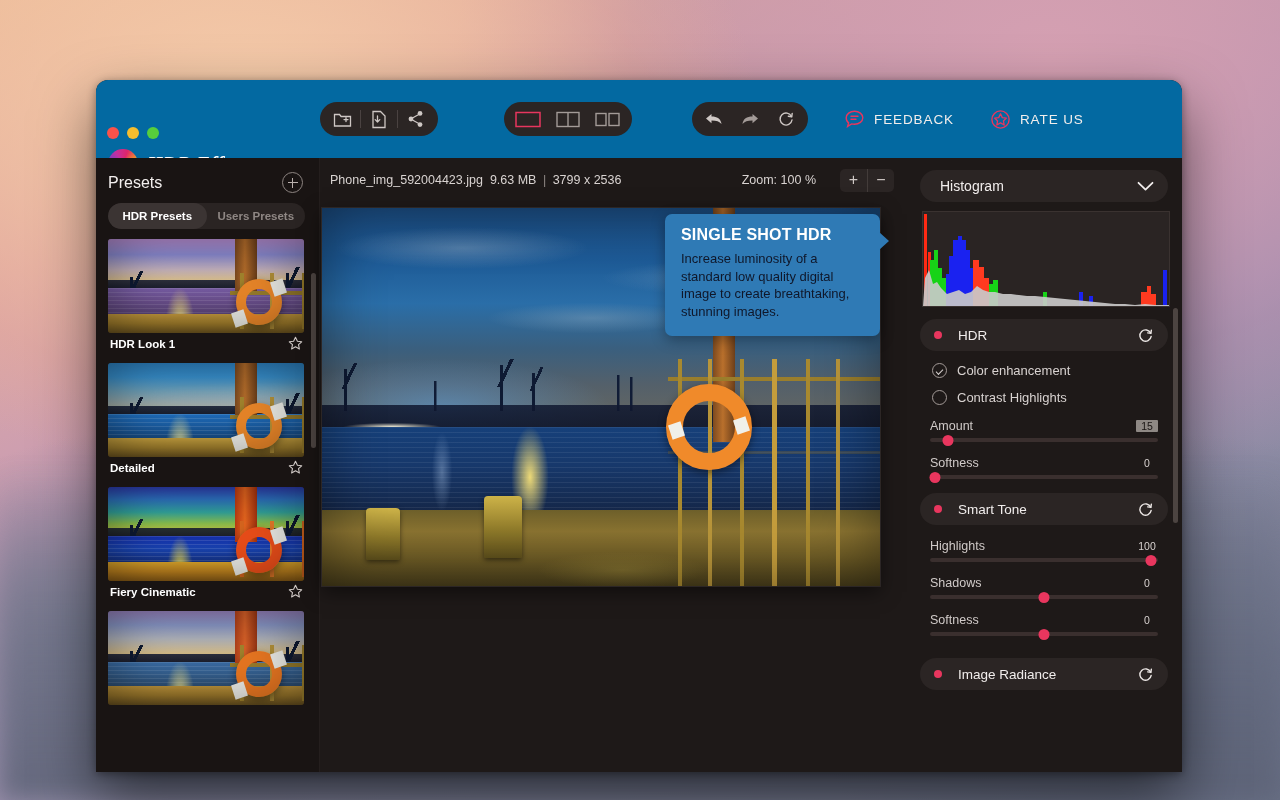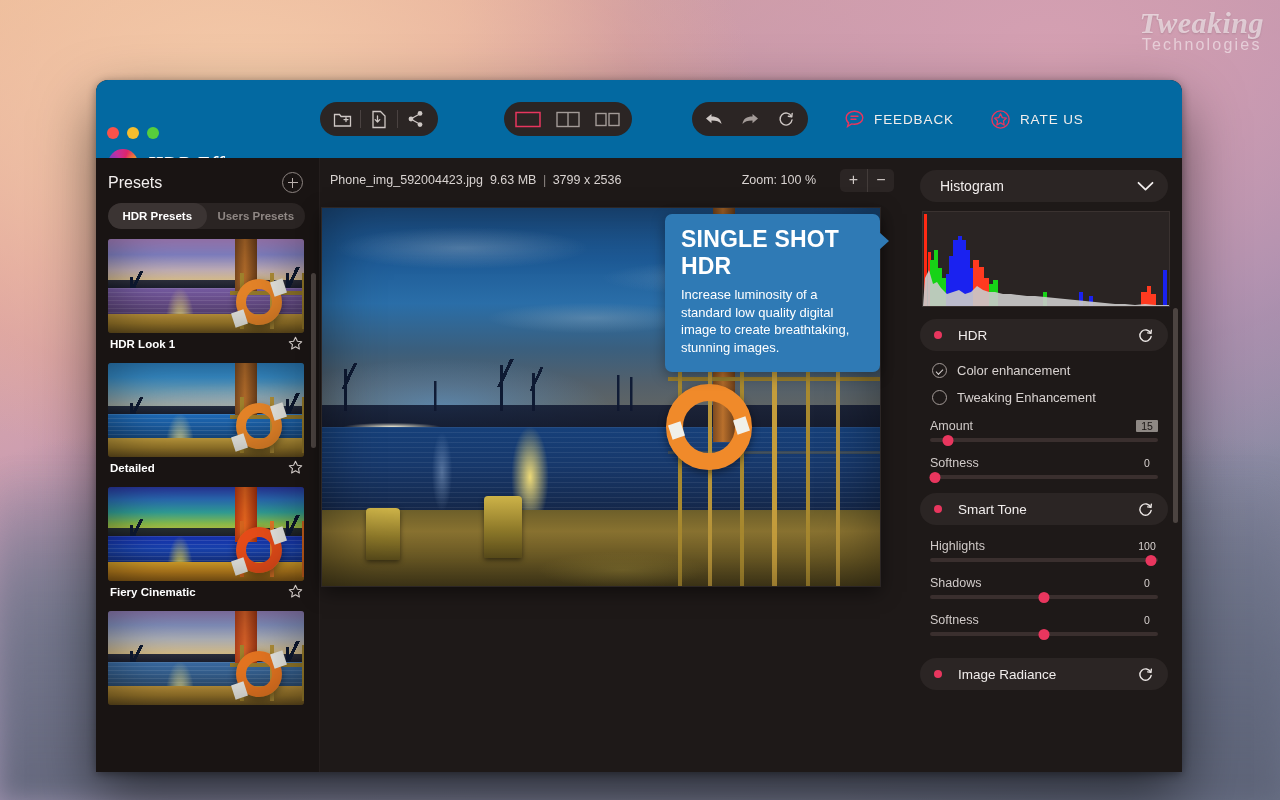--- a/index.html
+++ b/index.html
@@ -270,22 +270,22 @@
   #tooltip{
     position:absolute; left:345px; top:12px; width:215px; padding:12px 14px 16px 16px;
     background:#2f7ab5; color:#fff; border-radius:7px;
     box-shadow:0 4px 14px rgba(0,0,0,.35);
   }
   #tooltip::after{
     content:""; position:absolute; right:-9px; top:18px;
     border-top:9px solid transparent; border-bottom:9px solid transparent;
     border-left:10px solid #2f7ab5;
   }
-  #tt-title{ font-size:23px; font-weight:bold; letter-spacing:.2px; margin-bottom:6px; }
-  #tt-body{ font-size:13px; line-height:17.5px; color:#ffffff; }
+  #tt-title{ font-size:16px; font-weight:bold; letter-spacing:.2px; margin-bottom:6px; }
+  #tt-body{ font-size:13px; line-height:17.5px; color:#0f172a; }
 
   
   #right{
     width:274px; flex-shrink:0; background:#1e1918; position:relative;
     padding:12px 14px 0 12px; overflow:hidden;
   }
   .card{
     background:#2b2524; border-radius:17px; height:32px; display:flex; align-items:center;
     padding:0 14px; cursor:pointer;
   }
@@ -328,24 +328,20 @@
   #sb-right{
     position:absolute; right:4px; top:150px; width:5px; height:215px;
     background:#4c4441; border-radius:3px;
   }
 </style>
 </head>
 <body>
 
 <div id="desktop">
 
-  <div id="watermark">
-    <div class="wm-main">Tweaking</div>
-    <div class="wm-sub">Technologies</div>
-  </div>
 
   <div id="window">
 
     <div id="titlebar">
 
       <div id="brandcol">
         <div class="lights">
           <div class="light l-red"></div>
           <div class="light l-yellow"></div>
           <div class="light l-green"></div>
@@ -636,21 +632,21 @@
             <path d="M11.3 6.2l3.4.6.5-3.4" fill="none" stroke="#eae5e3" stroke-width="1.5" stroke-linecap="round" stroke-linejoin="round"></path>
           </svg>
         </div>
 
         <div class="checkrow">
           <span class="radio on"></span>
           <span class="checklabel">Color enhancement</span>
         </div>
         <div class="checkrow">
           <span class="radio"></span>
-          <span class="checklabel">Tweaking Enhancement</span>
+          <span class="checklabel">Contrast Highlights</span>
         </div>
 
         <div class="sliderblock">
           <div class="srow">
             <span class="sname">Amount</span>
             <span class="sval sel">15</span>
           </div>
           <div class="track">
             <span class="knob" style="left:8%"></span>
           </div>

